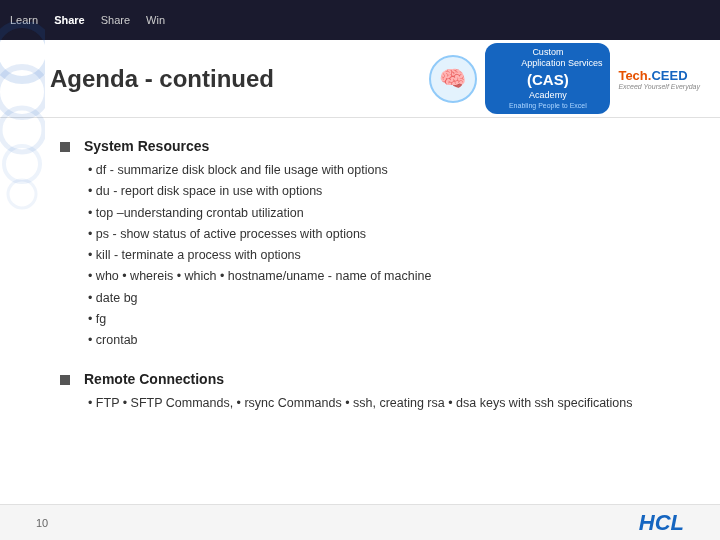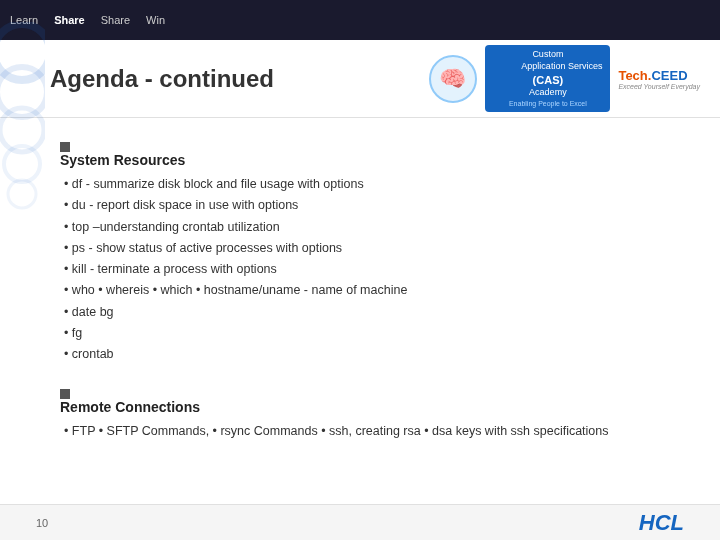--- a/index.html
+++ b/index.html
@@ -51,21 +51,21 @@
       align-items: center;
       gap: 8px;
     }
 
     
     .cas-logo {
       background: #1565c0;
       color: #ffffff;
       font-size: 9px;
       padding: 4px 8px;
-      border-radius: 4px;
+      border-radius: 12px;
       text-align: center;
       line-height: 1.3;
     }
 
     
     .techceed-logo {
       font-size: 13px;
       font-weight: bold;
       color: #e65100;
     }
@@ -76,21 +76,20 @@
     
     .main-content {
       padding: 20px 40px 20px 60px;
       height: calc(540px - 22px - 78px - 36px);
       overflow-y: auto;
     }
 
     .section {
       display: flex;
       margin-bottom: 20px;
-      flex-direction: column;
     }
     .bullet-square {
       width: 10px;
       height: 10px;
       background: #555555;
       margin-top: 4px;
       margin-right: 14px;
       flex-shrink: 0;
     }
     .section-content {
@@ -180,21 +179,21 @@
 
 <div class="header">
   <div class="header-title">Agenda - continued</div>
   <div class="header-logos">
 
     <div class="brain-icon">🧠</div>
 
     <div class="cas-logo">
       <div style="font-size:9px;">Custom</div>
       <div style="font-size:9px;margin-left:28px;">Application Services</div>
-      <div style="font-size:11px; font-weight:bold;">(CAS)</div>
+      <div style="font-size:15px; font-weight:bold;">(CAS)</div>
       <div style="font-size:9px;">Academy</div>
       <div style="font-size:7px; color:#aad4ff;">Enabling People to Excel</div>
     </div>
 
     <div class="techceed-logo">
       <span style="color:#e65100;">Tech.</span><span style="color:#1565c0;">CEED</span>
       <div style="font-size:7px; color:#888; font-style:italic; font-weight:normal;">Exceed Yourself Everyday</div>
     </div>
   </div>
 </div>

